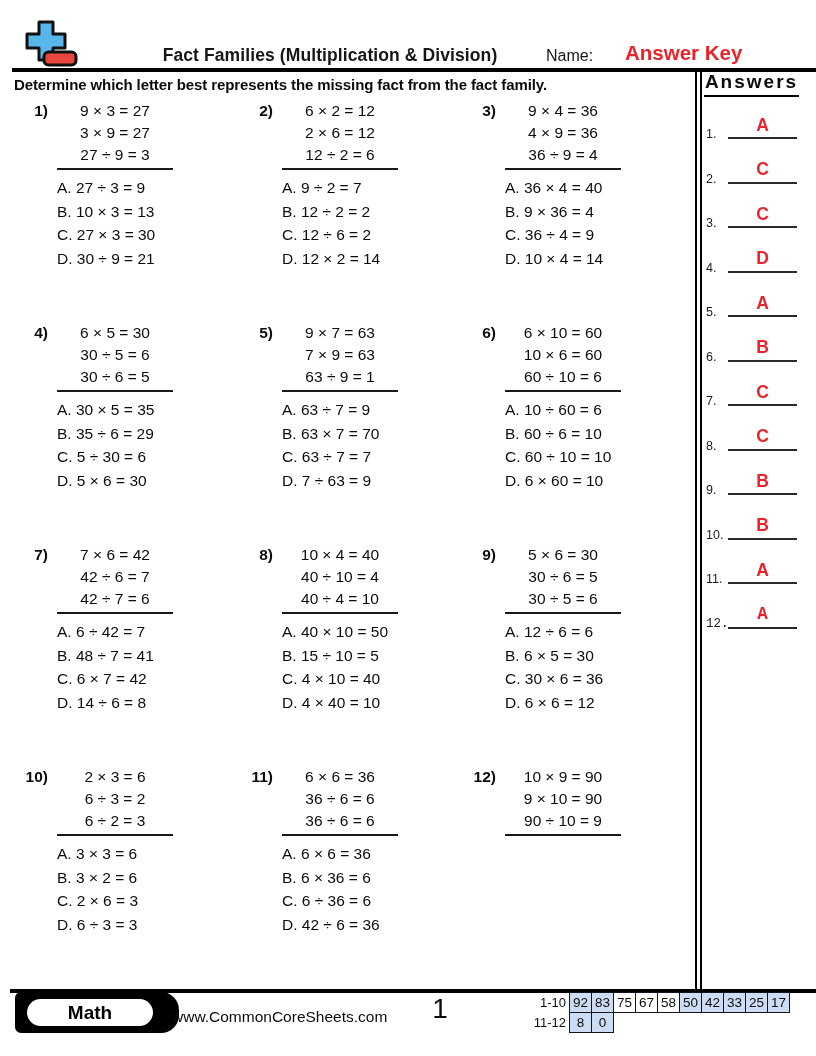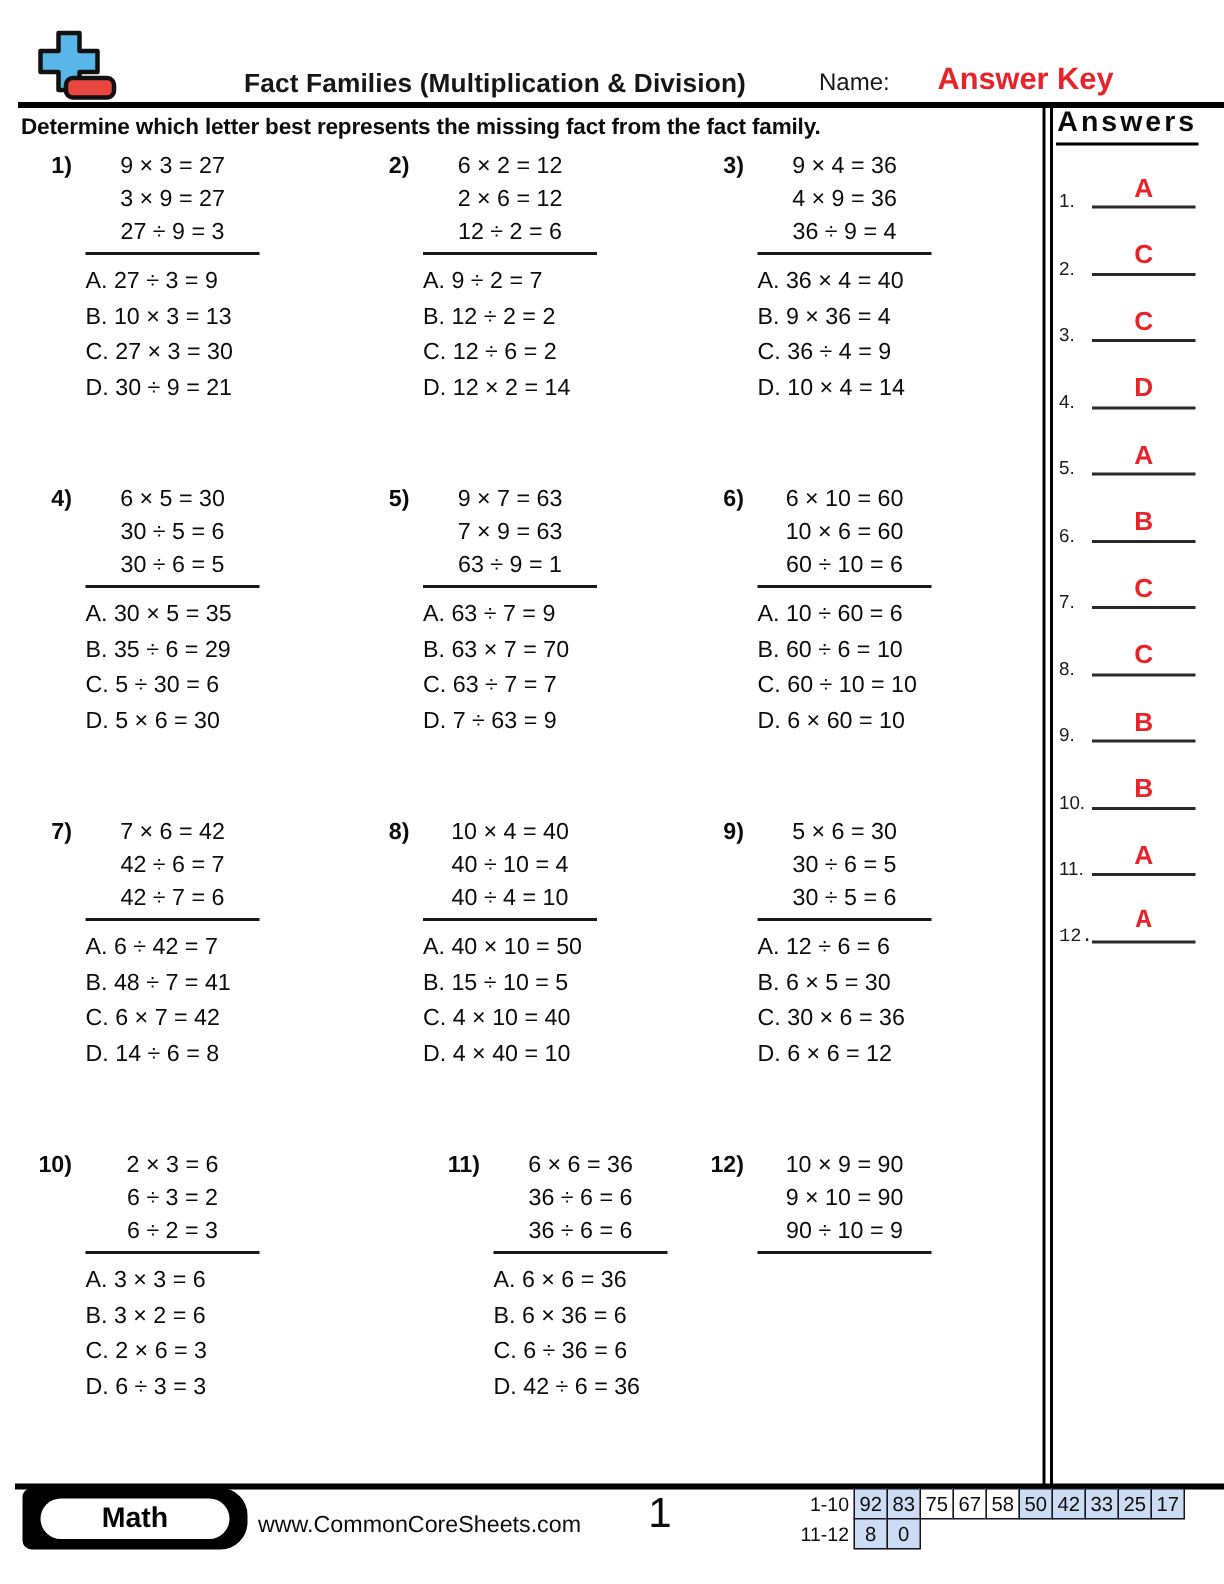--- a/index.html
+++ b/index.html
@@ -28,21 +28,21 @@
   
   .problem{position:absolute;display:flex;align-items:flex-start;}
   .pnum{flex:none;width:26px;text-align:right;font-weight:bold;font-size:15.5px;line-height:22px;margin-right:9px;color:#0c0c0c;}
   .fam-line{font-size:15.5px;line-height:22px;white-space:pre;color:#0c0c0c;text-align:center;}
   .fam-underline{width:116px;border-bottom:2px solid #191919;margin-top:2px;}
   .choices{margin-top:6px;}
   .choice{font-size:15.5px;line-height:23.5px;white-space:pre;color:#0c0c0c;}
 
   
   .footer-rule{position:absolute;left:10px;top:989px;width:806px;height:3.5px;background:#000;}
-  .math-tab{position:absolute;left:15px;top:992px;width:150px;height:41px;background:#000;border-radius:6px 18px 18px 6px;}
+  .math-tab{position:absolute;left:15px;top:992px;width:150px;height:41px;background:#000;border-radius:6px 18px 18px 6px;padding-left:14px;}
   .math-pill{position:absolute;left:12px;top:7px;width:126px;height:27px;background:#fff;border-radius:14px;
              text-align:center;font-size:19px;font-weight:bold;line-height:27px;color:#000;}
   .website{position:absolute;left:172px;top:1008px;font-size:15.5px;color:#0c0c0c;}
   .page-number{position:absolute;left:400px;top:993px;width:80px;text-align:center;font-size:28px;color:#0c0c0c;}
   .score-table{position:absolute;left:528px;top:992px;}
   .score-row{display:flex;height:21px;}
   .score-row + .score-row{margin-top:-1px;}
   .score-label{width:38px;text-align:right;padding-right:4px;font-size:13px;line-height:21px;color:#0c0c0c;}
   .score-cell{box-sizing:border-box;width:23px;height:21px;border:1px solid #141420;margin-left:-1px;
               text-align:center;font-size:13.5px;line-height:19px;background:#fff;color:#0c0c0c;}
@@ -305,21 +305,21 @@
           <div class="fam-underline"></div>
         </div>
         <div class="choices">
           <div class="choice">A. 3 × 3 = 6</div>
           <div class="choice">B. 3 × 2 = 6</div>
           <div class="choice">C. 2 × 6 = 3</div>
           <div class="choice">D. 6 ÷ 3 = 3</div>
         </div>
       </div>
     </div>
-    <div class="problem" style="left: 247px; top: 766px; margin-left: 47px;">
+    <div class="problem" style="left: 247px; top: 766px;">
       <div class="pnum">11)</div>
       <div class="pbody">
         <div class="family">
           <div class="fam-line">6 × 6 = 36</div>
           <div class="fam-line">36 ÷ 6 = 6</div>
           <div class="fam-line">36 ÷ 6 = 6</div>
           <div class="fam-underline"></div>
         </div>
         <div class="choices">
           <div class="choice">A. 6 × 6 = 36</div>

